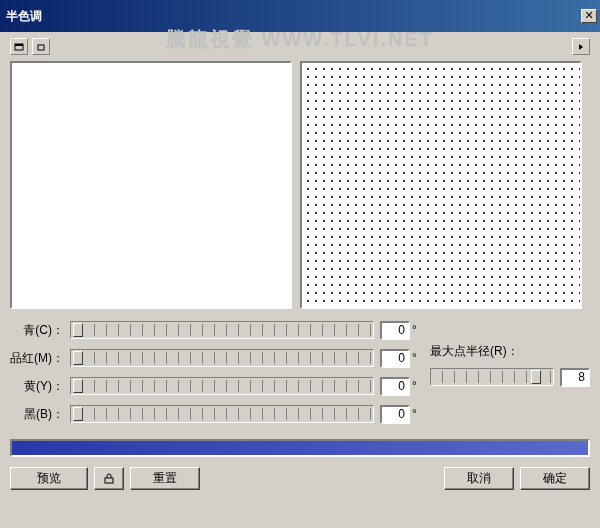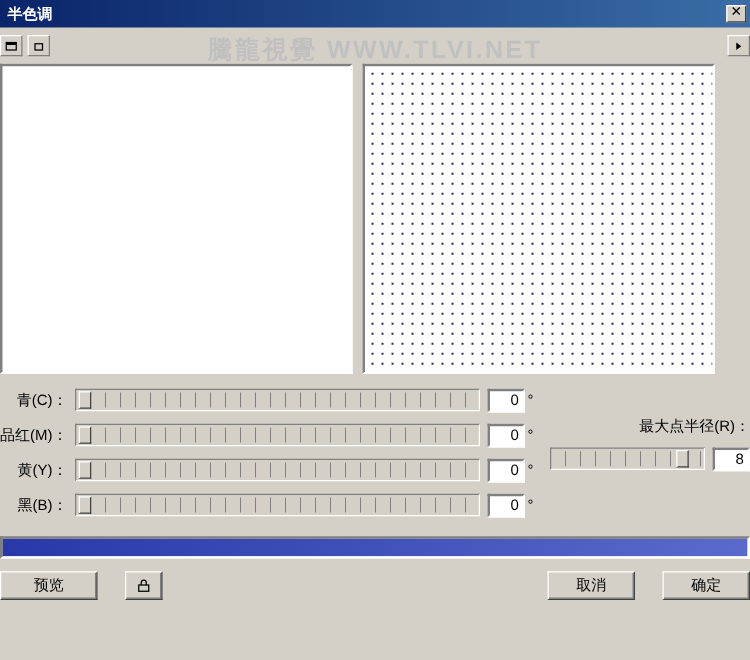--- a/index.html
+++ b/index.html
@@ -1,21 +1,21 @@
 <!DOCTYPE html>
 <html><head>
 <meta charset="utf-8">
 <style>
 * { box-sizing: border-box; margin: 0; padding: 0; font-family: "Microsoft YaHei", "SimSun", sans-serif; font-size: 12px; }
 body { background: #d4d0c8; width: 600px; height: 528px; overflow: hidden; }
-.titlebar { background: linear-gradient(to right, #0a246a, #3a6ea5); height: 22px; display: flex; align-items: center; padding: 0 3px 0 6px; }
+.titlebar { background: linear-gradient(to right, #0a246a, #3a6ea5); height: 32px; display: flex; align-items: center; padding: 0 3px 0 6px; }
 .titlebar-text { color: #fff; font-weight: bold; flex: 1; }
 .titlebar-close { width: 16px; height: 14px; background: #d4d0c8; border: 1px solid; border-color: #fff #404040 #404040 #fff; font-family: Arial; font-size: 11px; line-height: 10px; text-align: center; cursor: pointer; }
 .watermark { position: absolute; top: 26px; left: 0; width: 100%; text-align: center; color: #c0c0c0; font-size: 20px; font-weight: bold; letter-spacing: 2px; pointer-events: none; z-index: 1; }
-.content { position: relative; padding: 6px 0; }
+.content { position: relative; padding: 6px 10px; }
 .toolbar-row { display: flex; align-items: center; margin-bottom: 6px; }
 .small-btn { width: 18px; height: 17px; background: #d4d0c8; border: 1px solid; border-color: #fff #808080 #808080 #fff; margin-right: 4px; display: flex; align-items: center; justify-content: center; cursor: pointer; }
 .small-btn svg { width: 10px; height: 8px; }
 .arrow-btn { width: 18px; height: 17px; background: #d4d0c8; border: 1px solid; border-color: #fff #808080 #808080 #fff; margin-left: auto; display: flex; align-items: center; justify-content: center; cursor: pointer; }
 .previews { display: flex; gap: 8px; margin-bottom: 8px; position: relative; z-index: 2; }
 .preview-box { width: 282px; height: 248px; border: 2px solid; border-color: #808080 #fff #fff #808080; background: #fff; }
 .halftone-preview { background-image: radial-gradient(#2a2a5a 1.2px, transparent 1.2px); background-size: 8px 8px; background-position: 2px 2px; }
 .sliders-area { display: flex; gap: 10px; }
 .sliders-left { flex: 1; }
 .sliders-right { width: 160px; padding-top: 26px; }
@@ -23,21 +23,21 @@
 .slider-label { width: 60px; text-align: right; padding-right: 6px; }
 .slider-track { flex: 1; height: 18px; position: relative; border: 1px solid; border-color: #808080 #fff #fff #808080; background: #d4d0c8; }
 .slider-ticks { position: absolute; left: 0; right: 0; top: 2px; bottom: 2px; background: repeating-linear-gradient(to right, transparent 0, transparent 11px, #808080 11px, #808080 12px); }
 .slider-thumb { position: absolute; left: 2px; top: 1px; width: 10px; height: 14px; background: #d4d0c8; border: 1px solid; border-color: #fff #404040 #404040 #fff; cursor: pointer; }
 .slider-value { width: 30px; height: 19px; border: 2px solid; border-color: #808080 #fff #fff #808080; background: #fff; text-align: right; padding: 1px 3px; margin-left: 6px; }
 .slider-unit { width: 10px; padding-left: 2px; }
 .right-slider-row { display: flex; align-items: center; height: 26px; }
 .right-slider-track { flex: 1; height: 18px; position: relative; border: 1px solid; border-color: #808080 #fff #fff #808080; background: #d4d0c8; }
 .right-thumb { position: absolute; right: 12px; top: 1px; width: 10px; height: 14px; background: #d4d0c8; border: 1px solid; border-color: #fff #404040 #404040 #fff; cursor: pointer; }
 .progress { height: 18px; border: 2px solid; border-color: #808080 #fff #fff #808080; background: linear-gradient(to right, #2838a8, #5a6acc); margin: 10px 0; }
-.button-row { display: flex; gap: 22px; align-items: center; }
+.button-row { display: flex; gap: 6px; align-items: center; }
 .btn { height: 23px; background: #d4d0c8; border: 1px solid; border-color: #fff #404040 #404040 #fff; box-shadow: inset -1px -1px 0 #808080, inset 1px 1px 0 #d4d0c8; padding: 0 12px; cursor: pointer; min-width: 70px; }
 .btn-preview { min-width: 78px; }
 .lock-btn { width: 30px; height: 23px; background: #d4d0c8; border: 1px solid; border-color: #fff #404040 #404040 #fff; box-shadow: inset -1px -1px 0 #808080; display: flex; align-items: center; justify-content: center; cursor: pointer; }
 .spacer { flex: 1; }
 </style>
 </head>
 <body>
 
 <div class="titlebar">
   <span class="titlebar-text">半色调</span>
@@ -111,39 +111,40 @@
           <div class="slider-ticks"></div>
           <div class="slider-thumb"></div>
         </div>
         <input class="slider-value" value="0" style="">
         <div class="slider-unit">°</div>
       </div>
 
     </div>
 
     <div class="sliders-right">
-      <div style="margin-bottom:4px;text-align:right;">最大点半径(R)：</div>
+      <div style="margin-bottom:4px;">最大点半径(R)：</div>
       <div class="right-slider-row">
         <div class="right-slider-track">
           <div class="slider-ticks"></div>
           <div class="right-thumb"></div>
         </div>
         <input class="slider-value" value="8" style="">
       </div>
     </div>
   </div>
 
   <div class="progress"></div>
 
   <div class="button-row">
     <button class="btn btn-preview">预览</button>
     <div class="lock-btn">
       <svg width="10" height="11" viewBox="0 0 10 11">
           <rect x="1" y="5" width="8" height="5" fill="none" stroke="#000"></rect>
           <path d="M3 5 L3 3 Q3 1 5 1 Q7 1 7 3 L7 5" fill="none" stroke="#000"></path>
         </svg>
     </div>
+    <button class="btn">重置</button>
     <div class="spacer"></div>
     <button class="btn">取消</button>
     <button class="btn">确定</button>
   </div>
 
 </div>
 
 </body></html>

